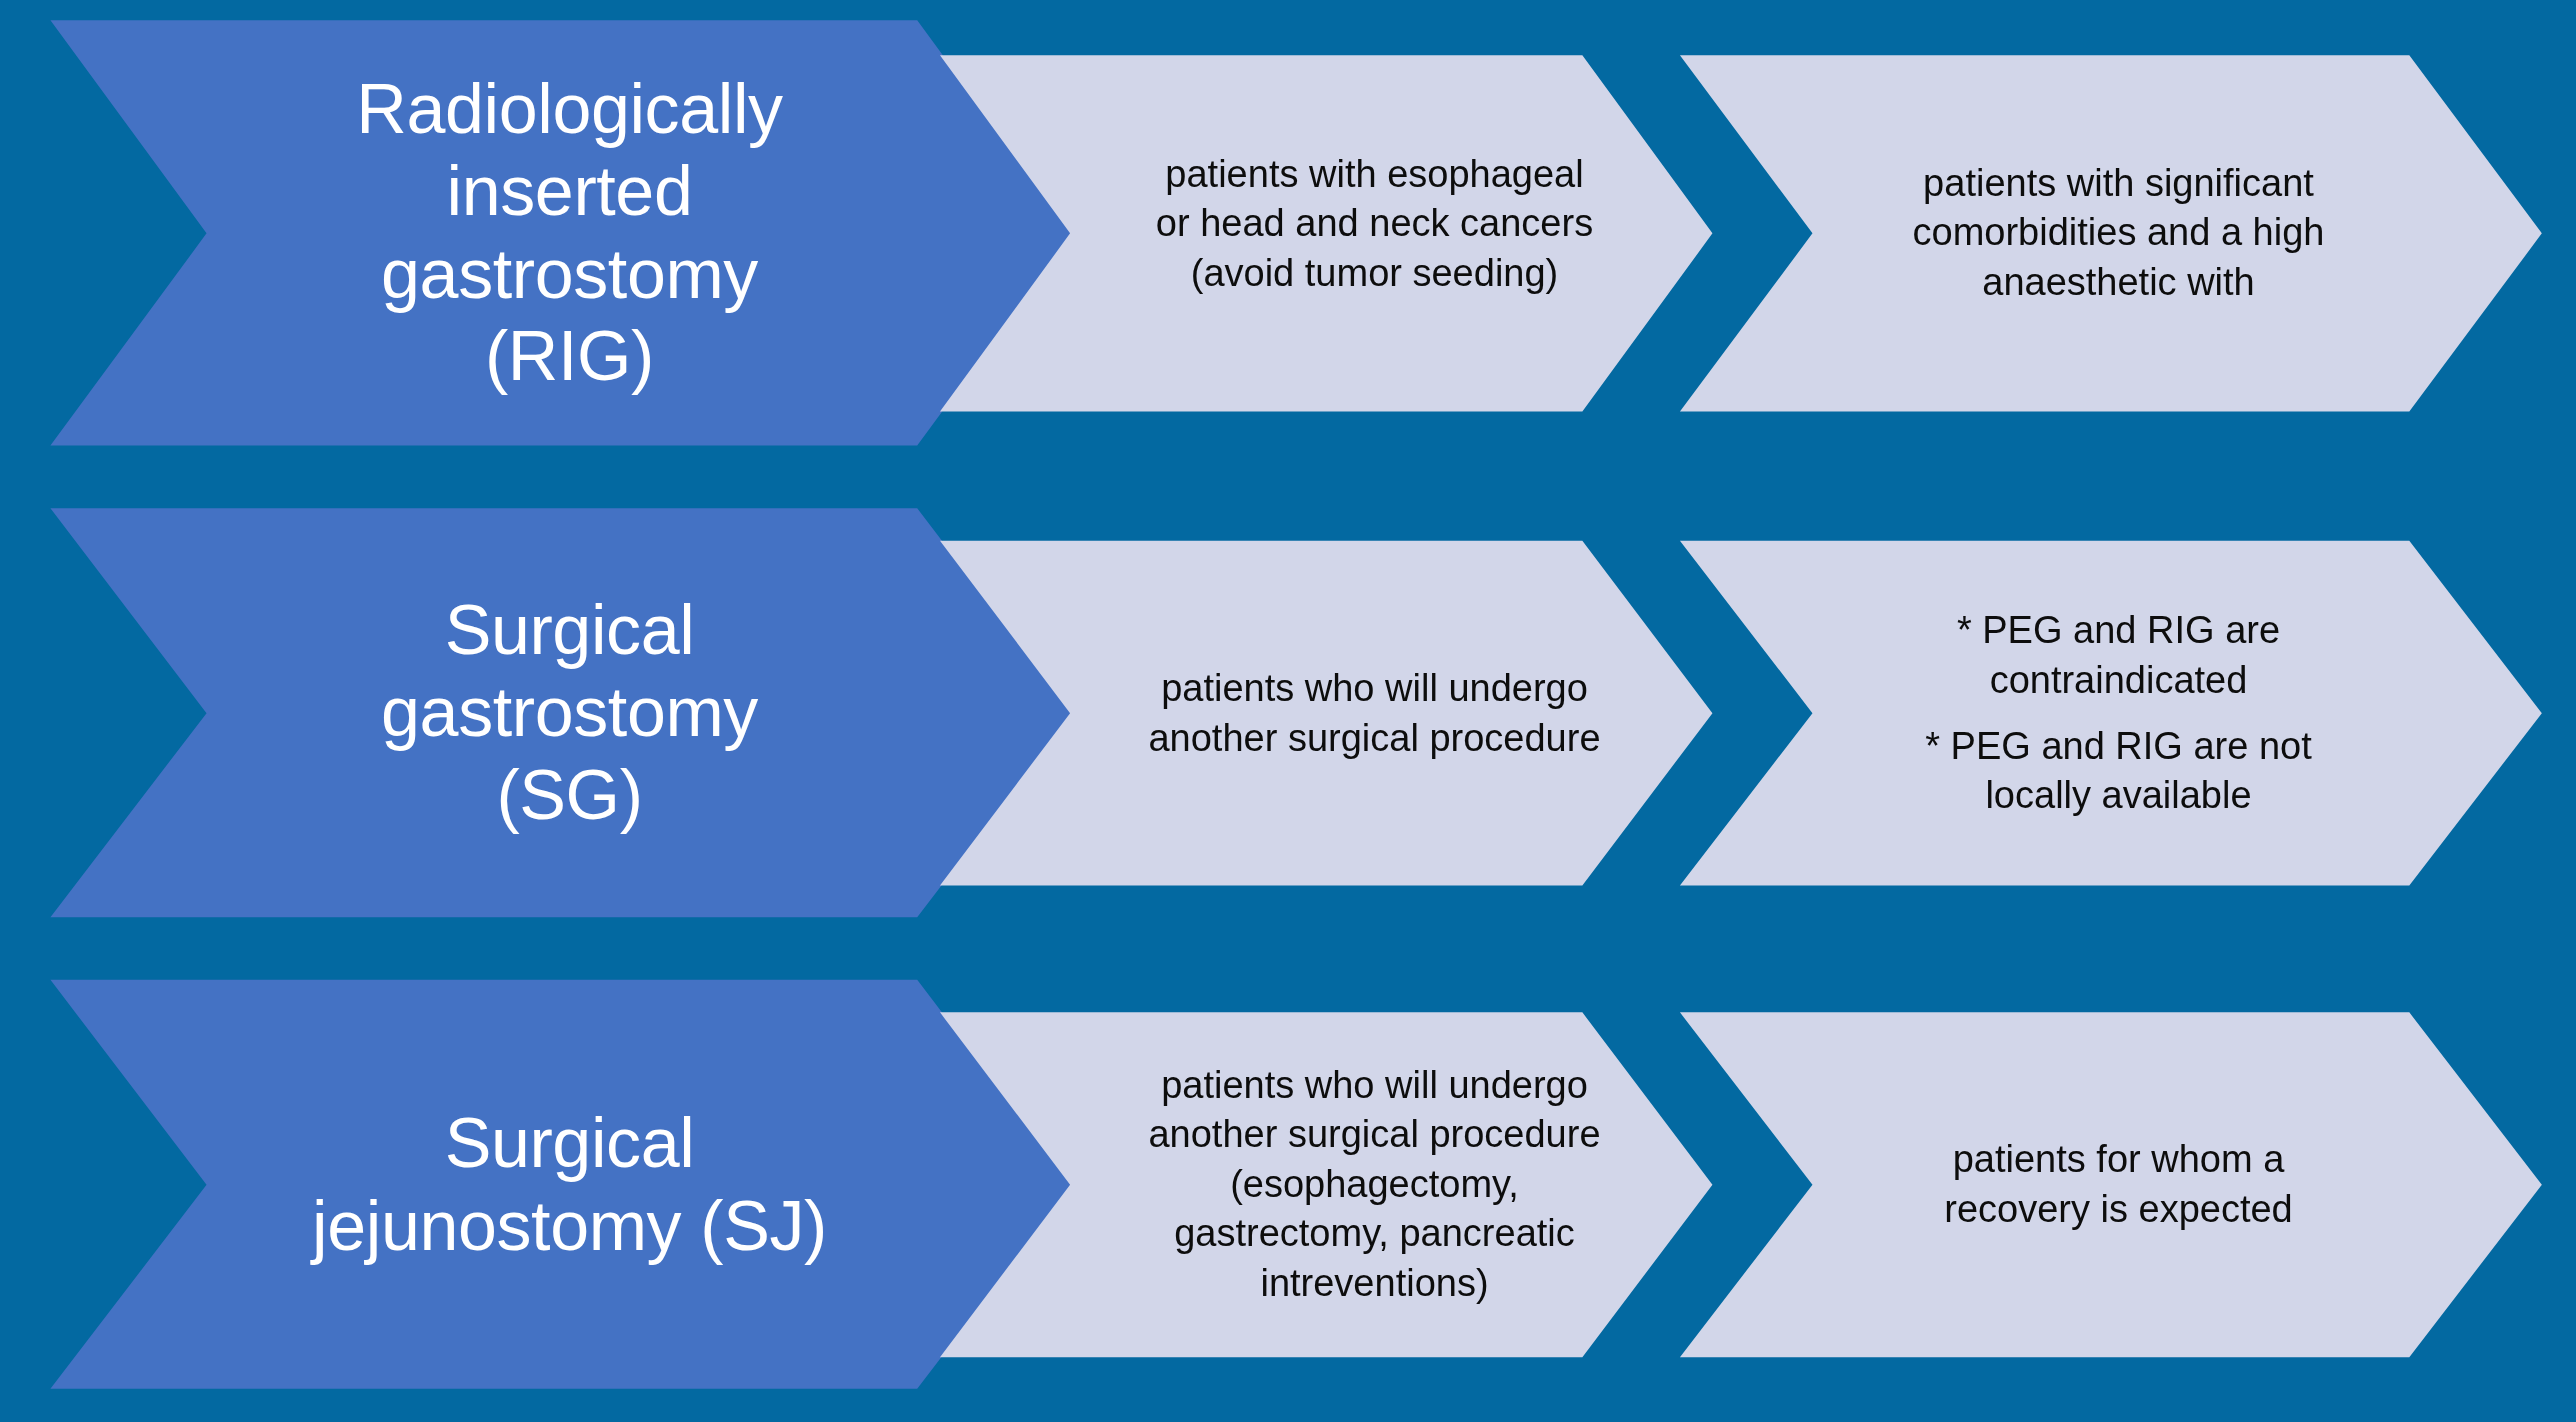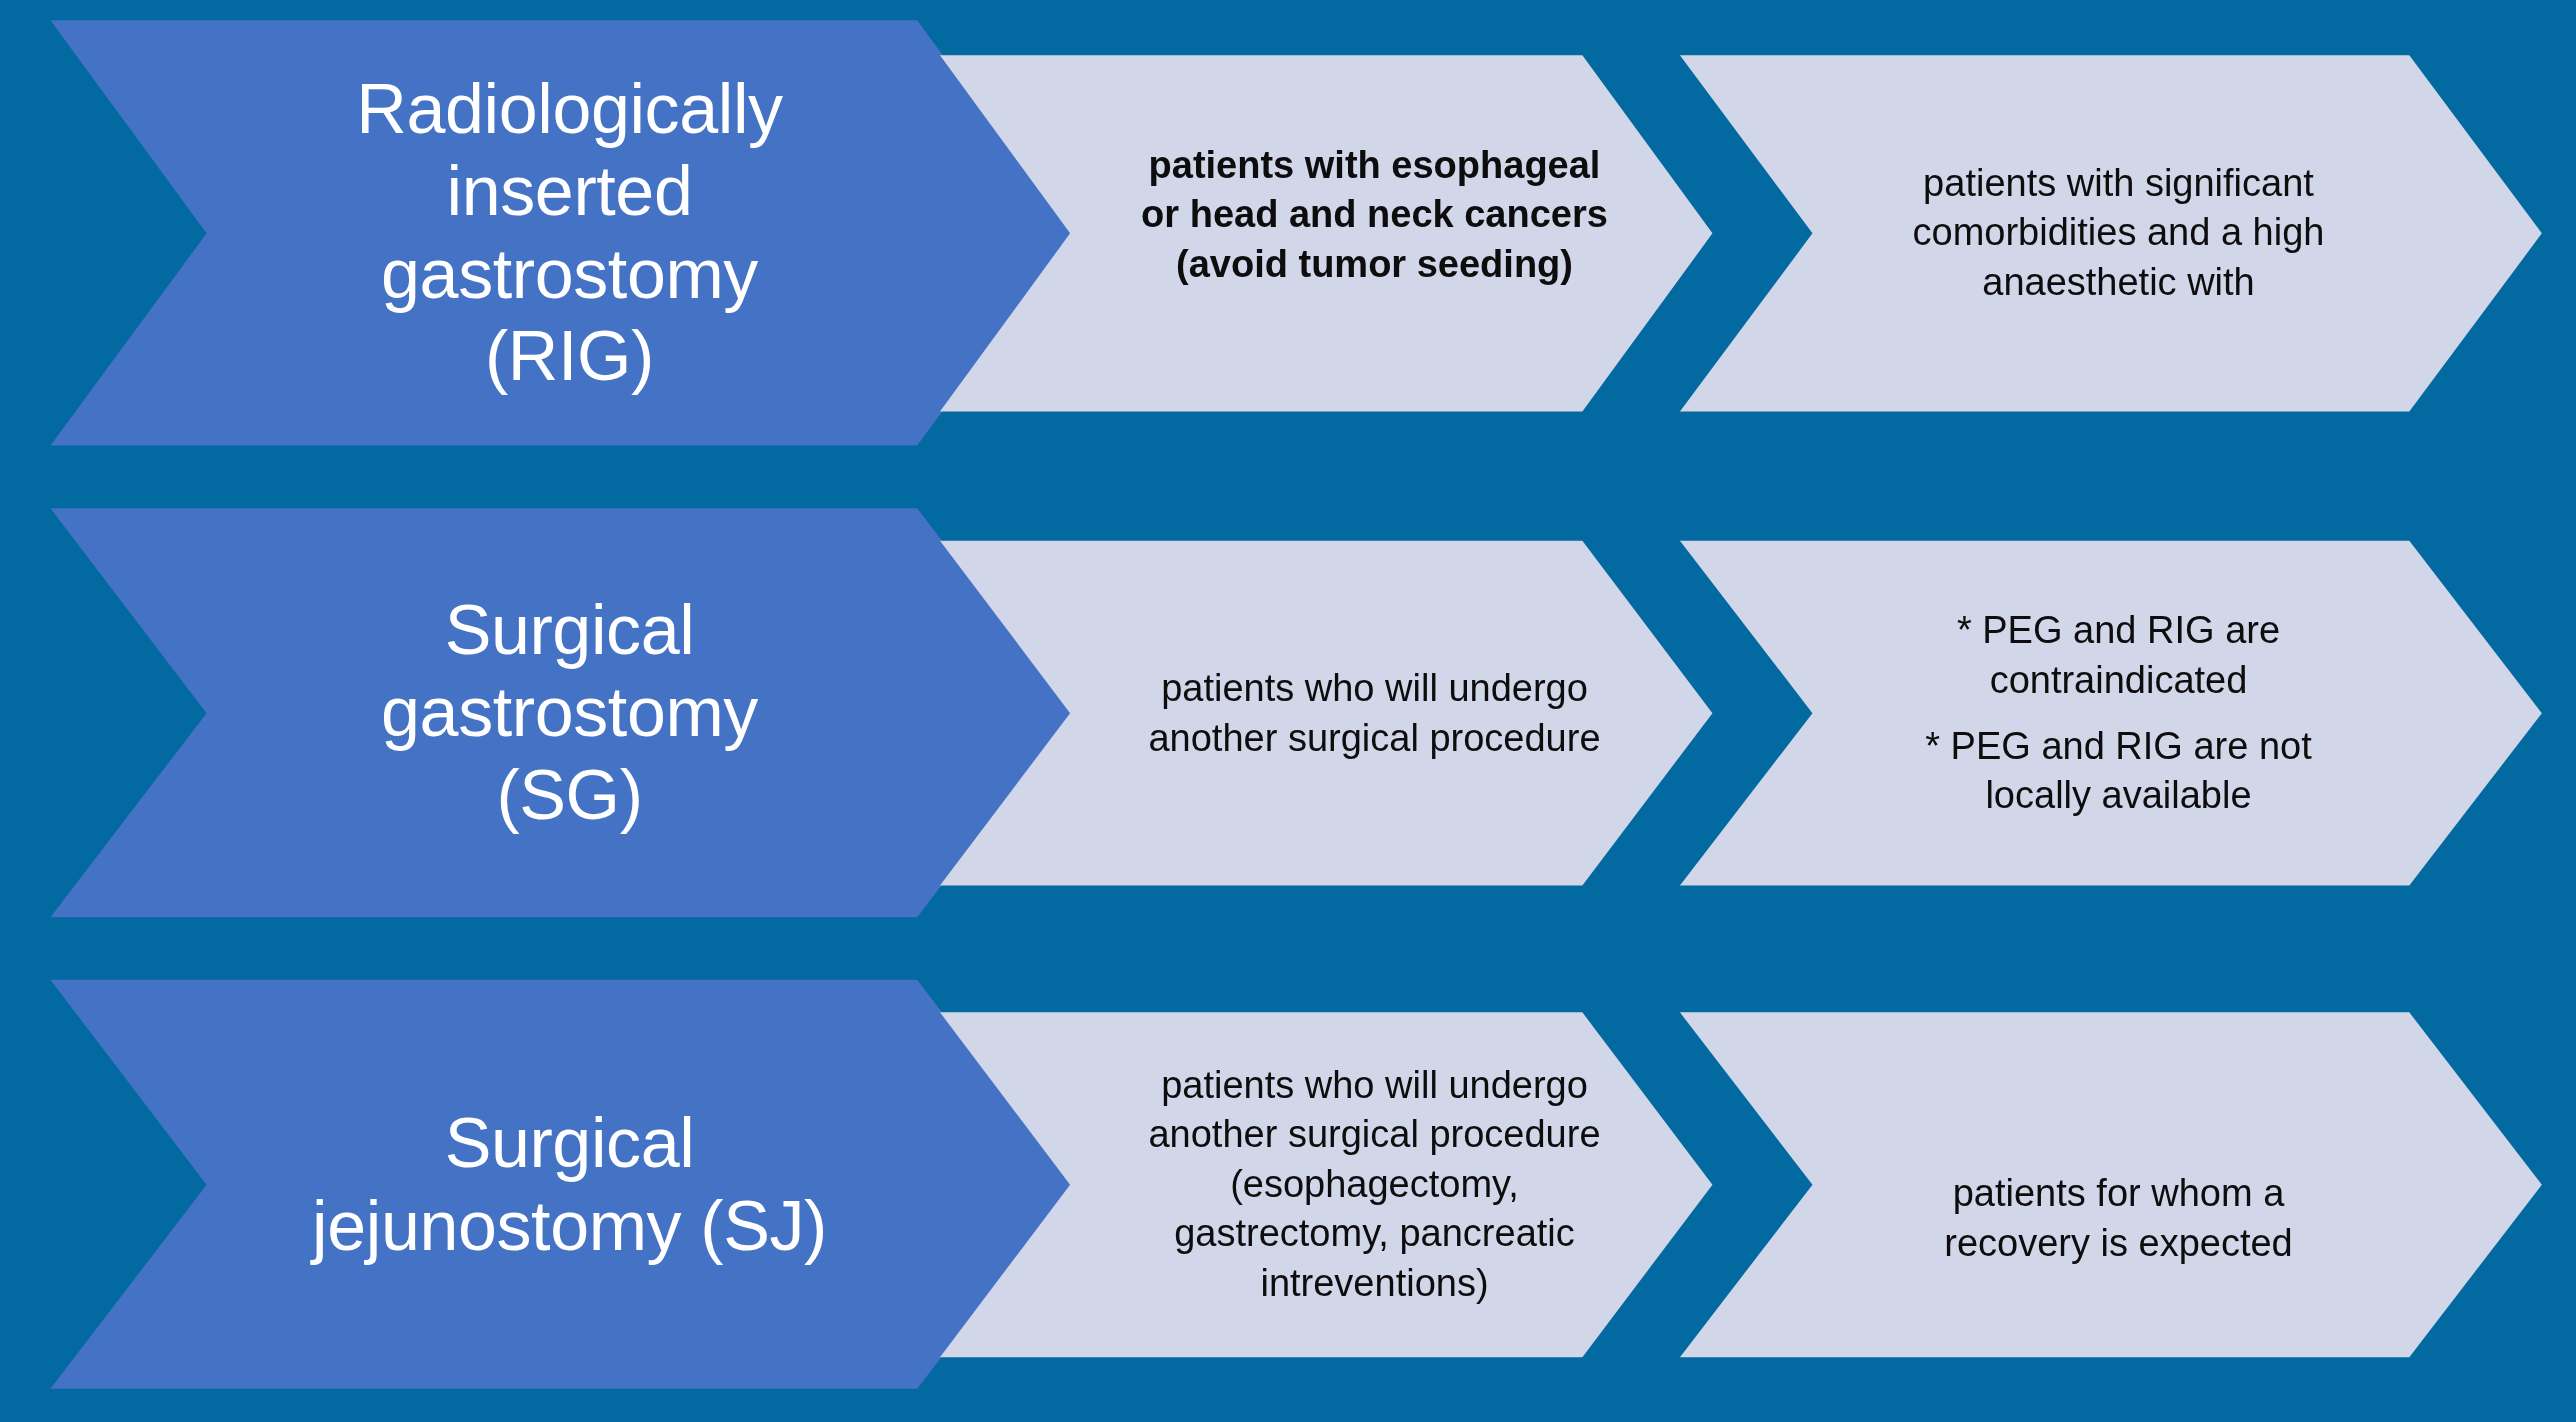--- a/index.html
+++ b/index.html
@@ -86,21 +86,21 @@
 
     <div class="cell-text primary-text" style="left:244px; top:20.3px; width:651px; height:425px;">
       <div class="inner">
         <div>Radiologically</div>
         <div>inserted</div>
         <div>gastrostomy</div>
         <div>(RIG)</div>
       </div>
     </div>
 
-    <div class="cell-text detail-text" style="left:1090px; top:37px; width:569px; height:356px;font-weight:bold;">
+    <div class="cell-text detail-text" style="left:1090px; top:46px; width:569px; height:356px;">
       <div class="inner">
         <div>patients with esophageal</div>
         <div>or head and neck cancers</div>
         <div>(avoid tumor seeding)</div>
       </div>
     </div>
 
     <div class="cell-text detail-text" style="left:1834px; top:55px; width:569px; height:356px;">
       <div class="inner">
         <div>patients with significant</div>
@@ -144,21 +144,21 @@
     <div class="cell-text detail-text" style="left:1090px; top:1012px; width:569px; height:345px;">
       <div class="inner">
         <div>patients who will undergo</div>
         <div>another surgical procedure</div>
         <div>(esophagectomy,</div>
         <div>gastrectomy, pancreatic</div>
         <div>intreventions)</div>
       </div>
     </div>
 
-    <div class="cell-text detail-text" style="left:1834px; top:1012px; width:569px; height:345px;margin-top:34px;">
+    <div class="cell-text detail-text" style="left:1834px; top:1012px; width:569px; height:345px;">
       <div class="inner">
         <div>patients for whom a</div>
         <div>recovery is expected</div>
       </div>
     </div>
 
   </div>
 </div>
 
 

